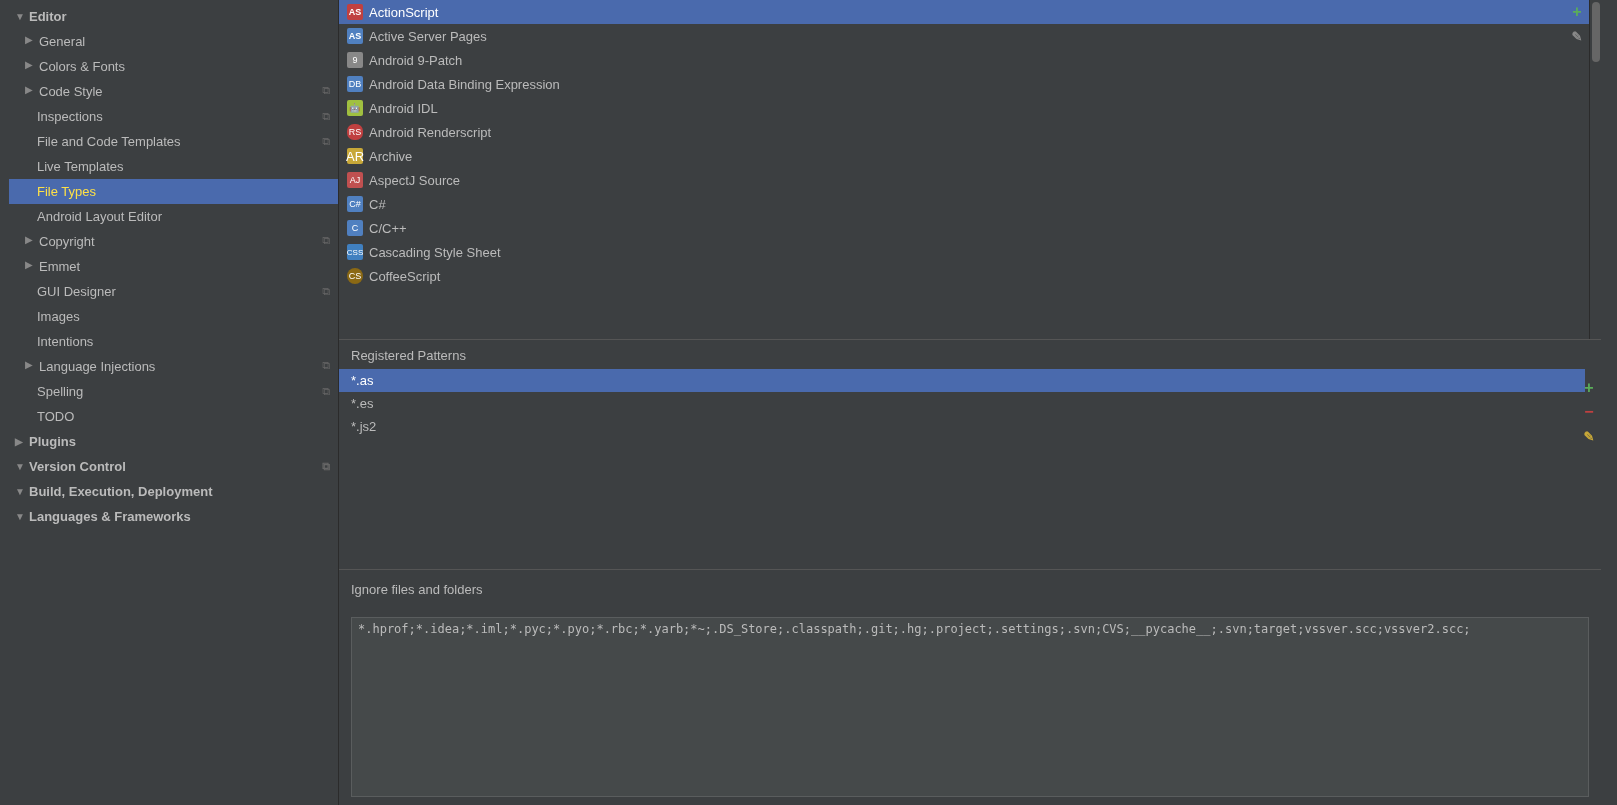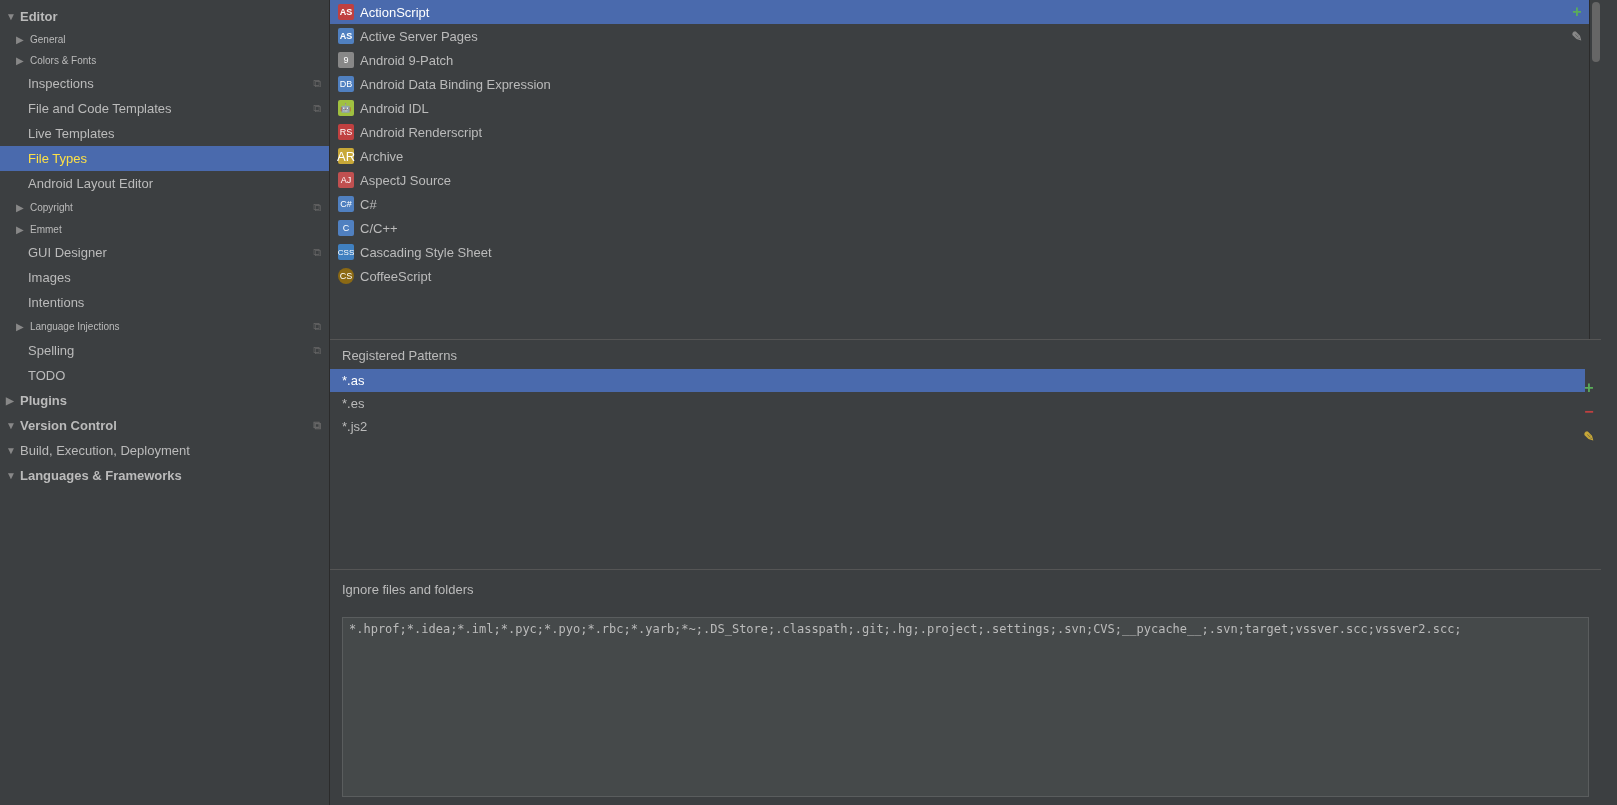--- a/index.html
+++ b/index.html
@@ -17,20 +17,21 @@
     
     .sidebar {
       width: 330px;
       min-width: 330px;
       background: #3c3f41;
       border-right: 1px solid #2b2b2b;
       display: flex;
       flex-direction: column;
       overflow-y: auto;
       padding-top: 4px;
+      margin-left: 9px;
     }
 
     .sidebar-section-header {
       display: flex;
       align-items: center;
       padding: 5px 8px 5px 6px;
       cursor: pointer;
       color: #bbb;
       font-weight: bold;
       font-size: 13px;
@@ -47,25 +48,24 @@
       user-select: none;
       position: relative;
     }
     .sidebar-item.active {
       background: #4a6aad;
       color: #fde047;
     }
 
     .sidebar-item-with-icon {
       display: flex;
-      align-items: center;
       padding: 5px 8px 5px 16px;
       cursor: pointer;
       color: #bbb;
-      font-size: 10px;
+      font-size: 13px;
       user-select: none;
     }
 
     .arrow {
       display: inline-block;
       width: 14px;
       font-size: 10px;
       color: #888;
       flex-shrink: 0;
     }
@@ -204,20 +204,25 @@
   <div class="sidebar-item-with-icon">
     <span class="arrow right"></span>
     <span>General</span>
   </div>
 
   <div class="sidebar-item-with-icon">
     <span class="arrow right"></span>
     <span>Colors &amp; Fonts</span>
   </div>
 
+  <div class="sidebar-item-with-icon">
+    <span class="arrow right"></span>
+    <span>Code Style</span>
+    <span class="copy-icon"></span>
+  </div>
 
   <div class="sidebar-item">
     <span>Inspections</span>
     <span class="copy-icon"></span>
   </div>
 
   <div class="sidebar-item">
     <span>File and Code Templates</span>
     <span class="copy-icon"></span>
   </div>
@@ -280,21 +285,21 @@
   </div>
 
   <div class="sidebar-section-header">
     <span class="arrow down"></span>
     <span style="font-weight:bold;">Version Control</span>
     <span class="copy-icon"></span>
   </div>
 
   <div class="sidebar-section-header">
     <span class="arrow down"></span>
-    <span style="font-weight:normal;">Build, Execution, Deployment</span>
+    <span style="font-weight:bold;">Build, Execution, Deployment</span>
   </div>
 
   <div class="sidebar-section-header">
     <span class="arrow down"></span>
     <span style="font-weight:bold;">Languages &amp; Frameworks</span>
   </div>
 
 </div>
 
 <div class="main-content">
@@ -317,21 +322,21 @@
         </div>
         <div class="file-type-item">
           <div class="file-type-icon" style="background:#5080c0;color:#fff;font-size:9px;border-radius:2px;">DB</div>
           <span>Android Data Binding Expression</span>
         </div>
         <div class="file-type-item">
           <div class="file-type-icon" style="background:#a0c040;color:#fff;font-size:9px;border-radius:2px;">🤖</div>
           <span>Android IDL</span>
         </div>
         <div class="file-type-item">
-          <div class="file-type-icon" style="background:#c04040;color:#fff;font-size:9px;border-radius:2px;">RS</div>
+          <div class="file-type-icon" style="background:#c04040;color:#fff;font-size:9px;border-radius:7px;">RS</div>
           <span>Android Renderscript</span>
         </div>
         <div class="file-type-item">
           <div class="file-type-icon" style="background:#c8a838;color:#fff;font-size:13px;border-radius:2px;">AR</div>
           <span>Archive</span>
         </div>
         <div class="file-type-item">
           <div class="file-type-icon" style="background:#c05050;color:#fff;font-size:9px;border-radius:2px;">AJ</div>
           <span>AspectJ Source</span>
         </div>

